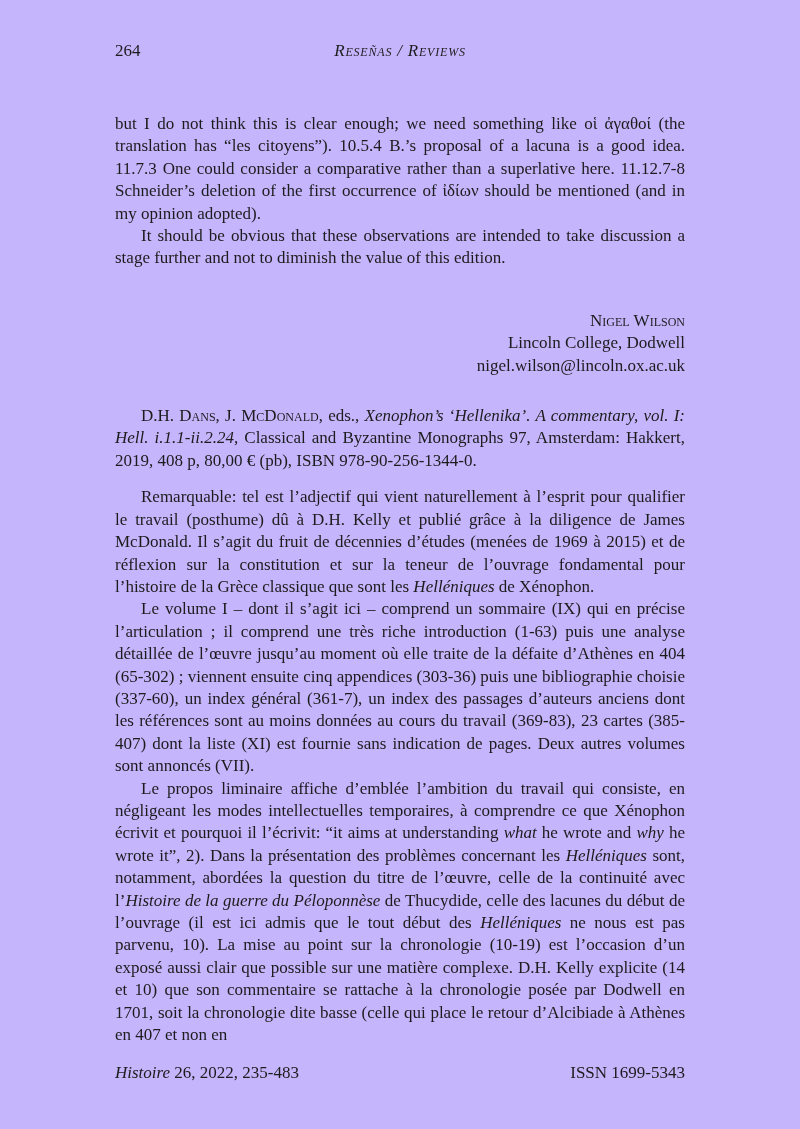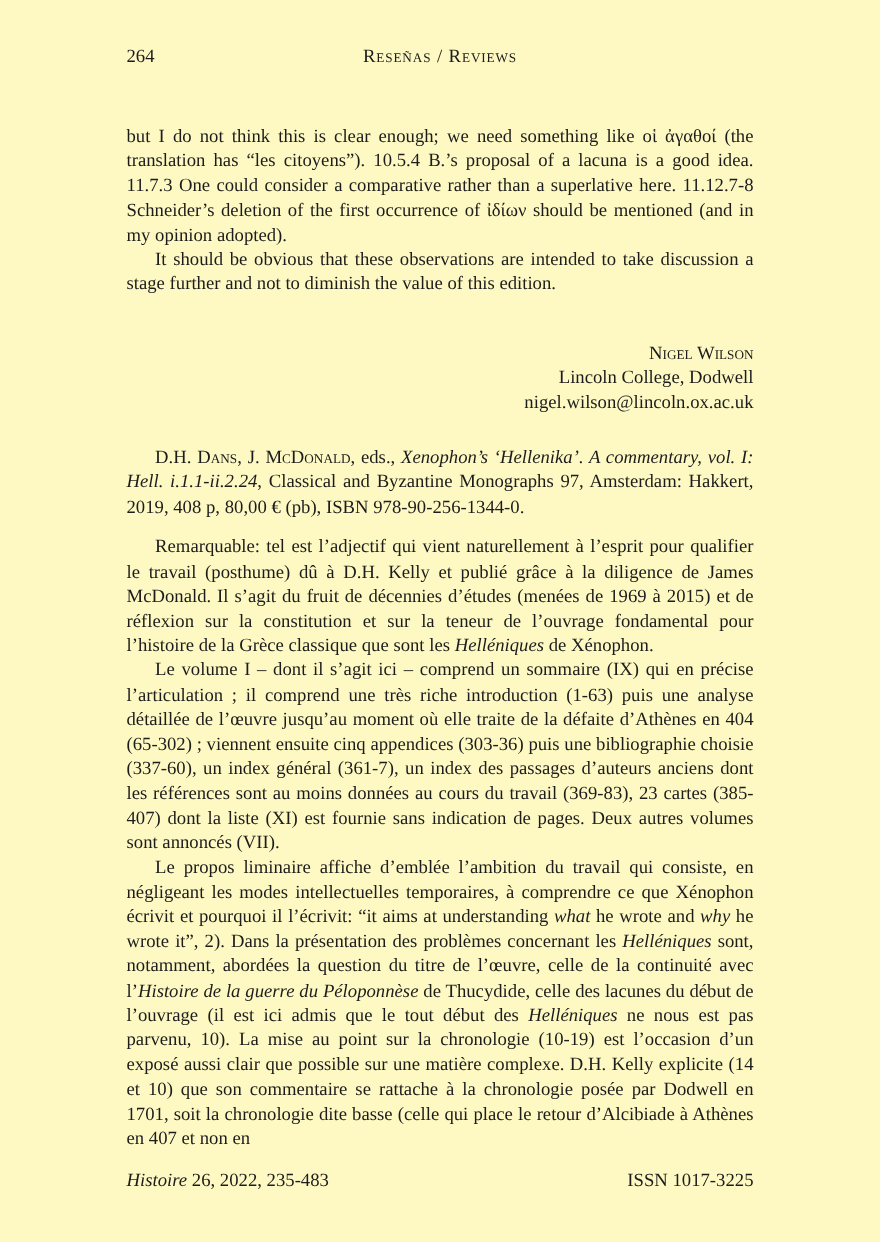--- a/index.html
+++ b/index.html
@@ -1,21 +1,21 @@
 <!DOCTYPE html>
 <html><head>
 <meta charset="utf-8">
 <style>
   html, body { margin: 0; padding: 0; background: #e8e8e8; }
   .page {
     position: relative;
     width: 800px;
     height: 1129px;
     margin: 0 auto;
-    background: #fef9c3;
+    background: #c4b5fd;
     color: #1c1c1c;
     font-family: "Liberation Serif", "DejaVu Serif", serif;
     font-size: 17px;
     line-height: 22.4px;
     overflow: hidden;
   }
   .page-header {
     position: absolute;
     top: 40px;
     left: 115px;
@@ -23,20 +23,21 @@
     text-align: center;
   }
   .page-number {
     position: absolute;
     left: 0;
     top: 0;
   }
   .running-title {
     font-variant: small-caps;
     letter-spacing: 0.8px;
+    font-style: italic;
   }
   .page-main {
     position: absolute;
     top: 113px;
     left: 115px;
     right: 115px;
   }
   .para {
     margin: 0;
     text-align: justify;
@@ -86,16 +87,16 @@
     <p class="para book-heading"><span>D.H. </span><span class="sc">Dans</span><span>, J. </span><span class="sc">McDonald</span><span>, eds., </span><span class="it">Xenophon’s ‘Hellenika’. A commentary, vol. I: Hell. i.1.1-ii.2.24</span><span>, Classical and Byzantine Monographs 97, Amsterdam: Hakkert, 2019, 408 p, 80,00 € (pb), ISBN 978-90-256-1344-0.</span></p>
 
     <p class="para"><span>Remarquable: tel est l’adjectif qui vient naturellement à l’esprit pour qualifier le travail (posthume) dû à D.H. Kelly et publié grâce à la diligence de James McDonald. Il s’agit du fruit de décennies d’études (menées de 1969 à 2015) et de réflexion sur la constitution et sur la teneur de l’ouvrage fondamental pour l’histoire de la Grèce classique que sont les </span><span class="it">Helléniques</span><span> de Xénophon.</span></p>
     <p class="para"><span>Le volume I – dont il s’agit ici – comprend un sommaire (IX) qui en précise l’articulation ; il comprend une très riche introduction (1-63) puis une analyse détaillée de l’œuvre jusqu’au moment où elle traite de la défaite d’Athènes en 404 (65-302) ; viennent ensuite cinq appendices (303-36) puis une bibliographie choisie (337-60), un index général (361-7), un index des passages d’auteurs anciens dont les références sont au moins données au cours du travail (369-83), 23 cartes (385-407) dont la liste (XI) est fournie sans indication de pages. Deux autres volumes sont annoncés (VII).</span></p>
     <p class="para"><span>Le propos liminaire affiche d’emblée l’ambition du travail qui consiste, en négligeant les modes intellectuelles temporaires, à comprendre ce que Xénophon écrivit et pourquoi il l’écrivit: “it aims at understanding </span><span class="it">what</span><span> he wrote and </span><span class="it">why</span><span> he wrote it”, 2). Dans la présentation des problèmes concernant les </span><span class="it">Helléniques</span><span> sont, notamment, abordées la question du titre de l’œuvre, celle de la continuité avec l’</span><span class="it">Histoire de la guerre du Péloponnèse</span><span> de Thucydide, celle des lacunes du début de l’ouvrage (il est ici admis que le tout début des </span><span class="it">Helléniques</span><span> ne nous est pas parvenu, 10). La mise au point sur la chronologie (10-19) est l’occasion d’un exposé aussi clair que possible sur une matière complexe. D.H. Kelly explicite (14 et 10) que son commentaire se rattache à la chronologie posée par Dodwell en 1701, soit la chronologie dite basse (celle qui place le retour d’Alcibiade à Athènes en 407 et non en</span></p>
 
   </main>
 
   <footer class="page-footer">
     <span><span class="it">Histoire</span><span> 26, 2022, 235-483</span></span>
-    <span>ISSN 1017-3225</span>
+    <span>ISSN 1699-5343</span>
   </footer>
 
 </div>
 
 </body></html>

